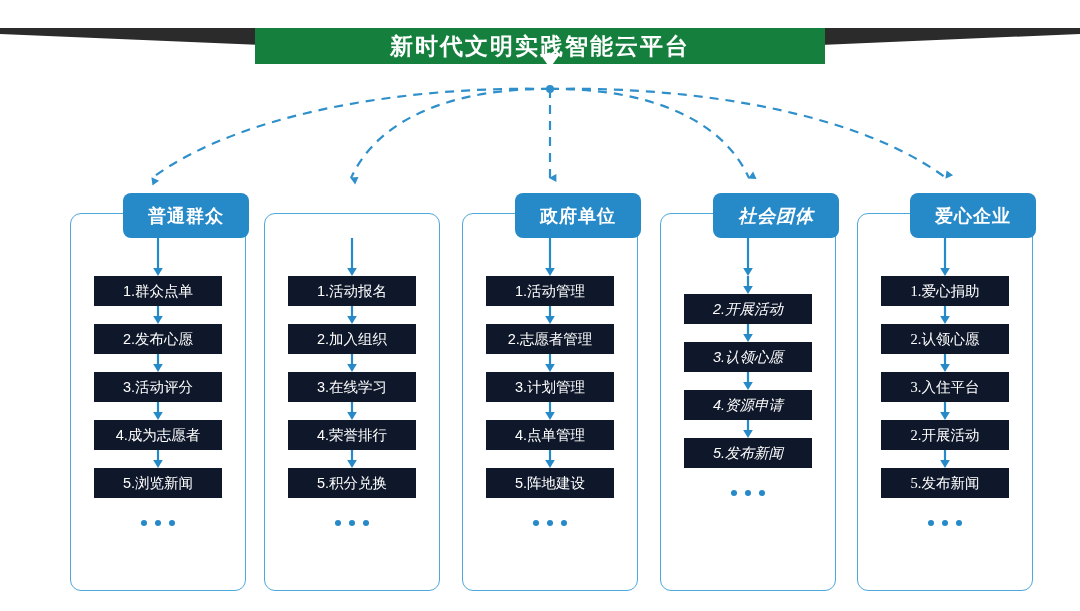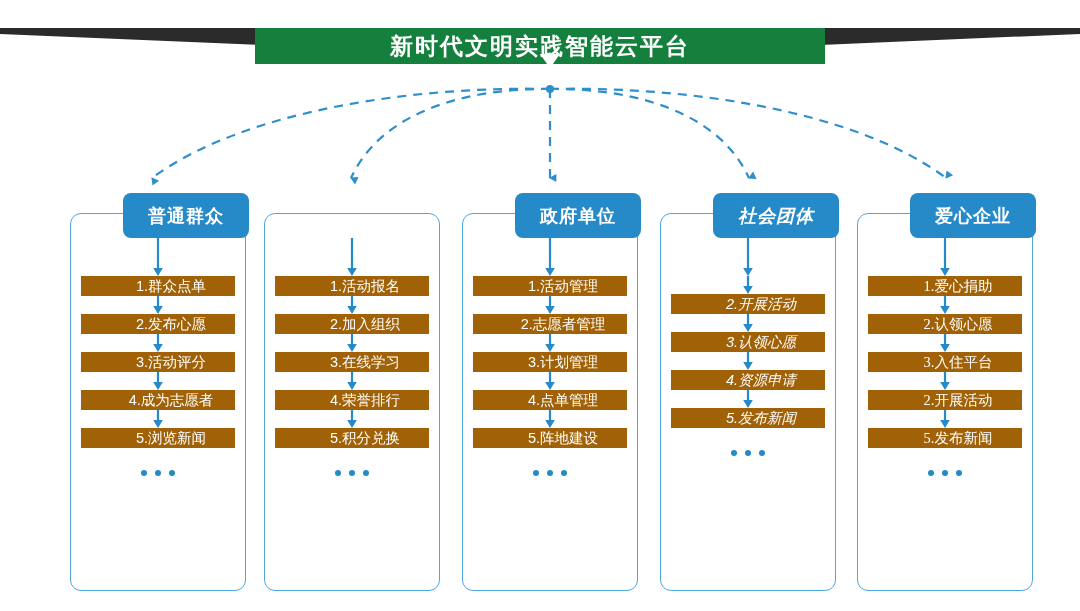--- a/index.html
+++ b/index.html
@@ -119,27 +119,26 @@
   .arrow-down {
     width: 12px;
     height: 18px;
     flex: none;
   }
   .arrow-down.long {
     height: 38px;
   }
   .item-box {
     width: 128px;
-    height: 20px;
-    background: #a16207;
+    height: 30px;
+    background: #0f172a;
     display: flex;
     align-items: center;
     justify-content: center;
     flex: none;
-    padding-left: 26px;
   }
   .item-label {
     color: #ffffff;
     font-size: 14.5px;
     line-height: 1;
     white-space: nowrap;
   }
   .ellipsis {
     margin-top: 22px;
     display: flex;

